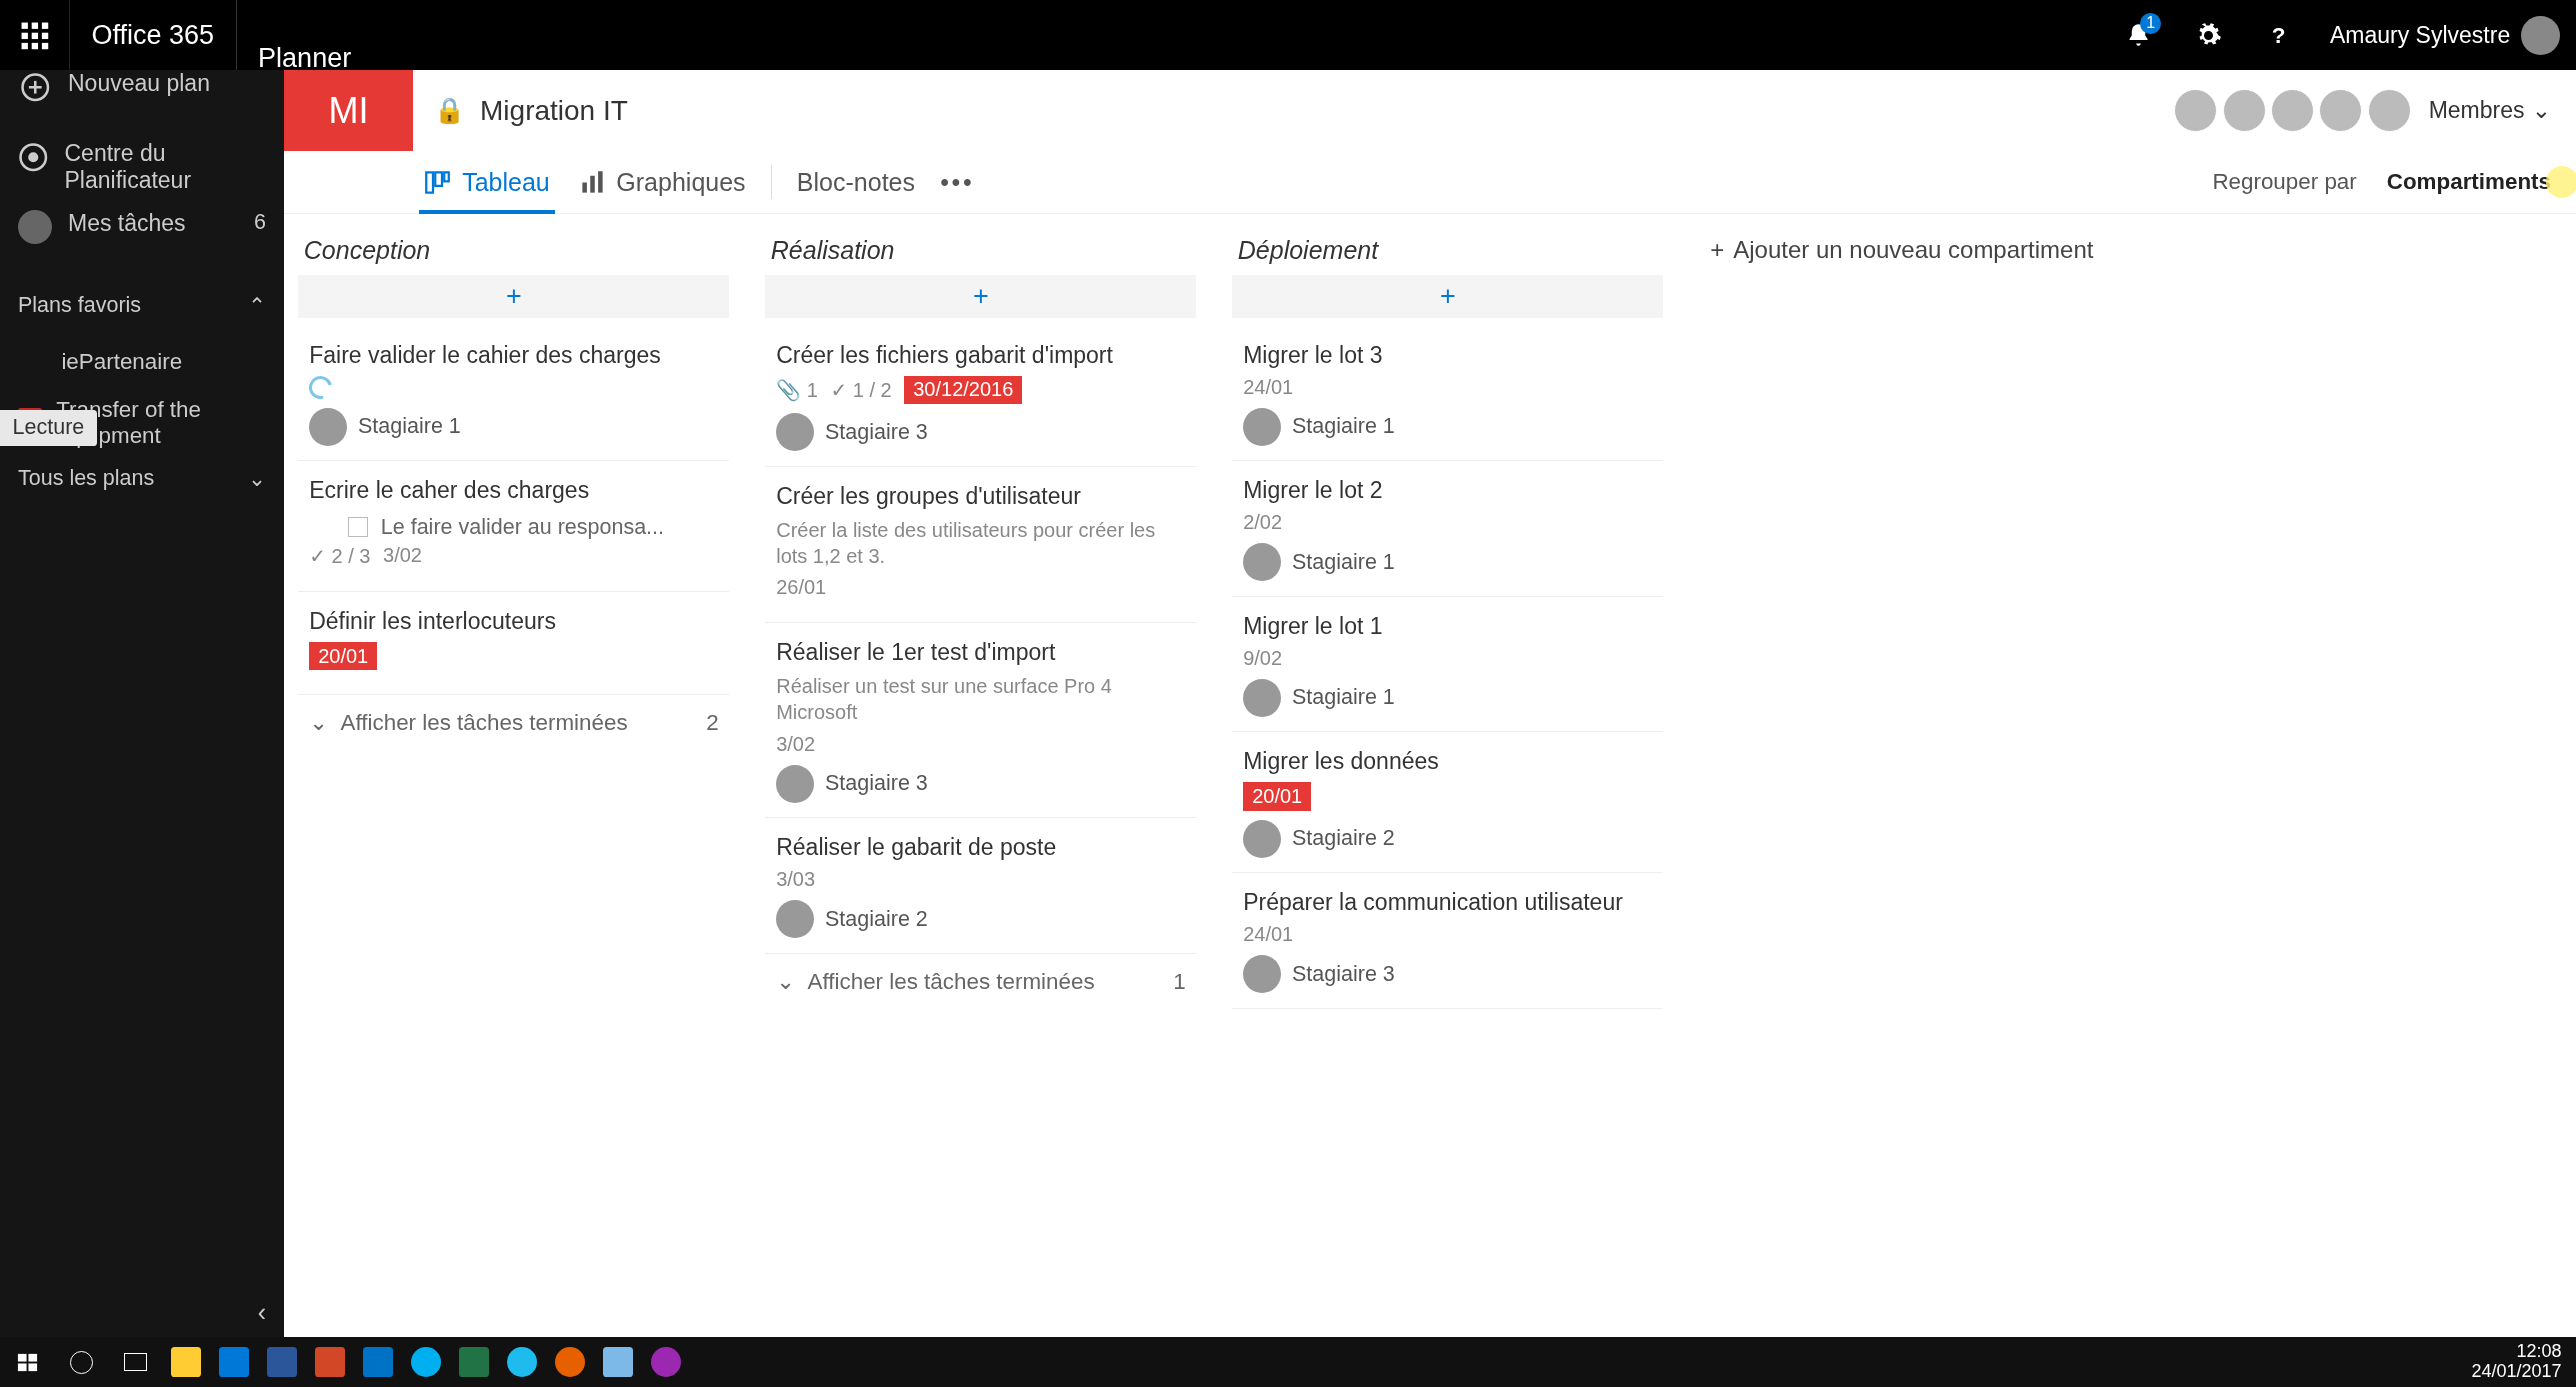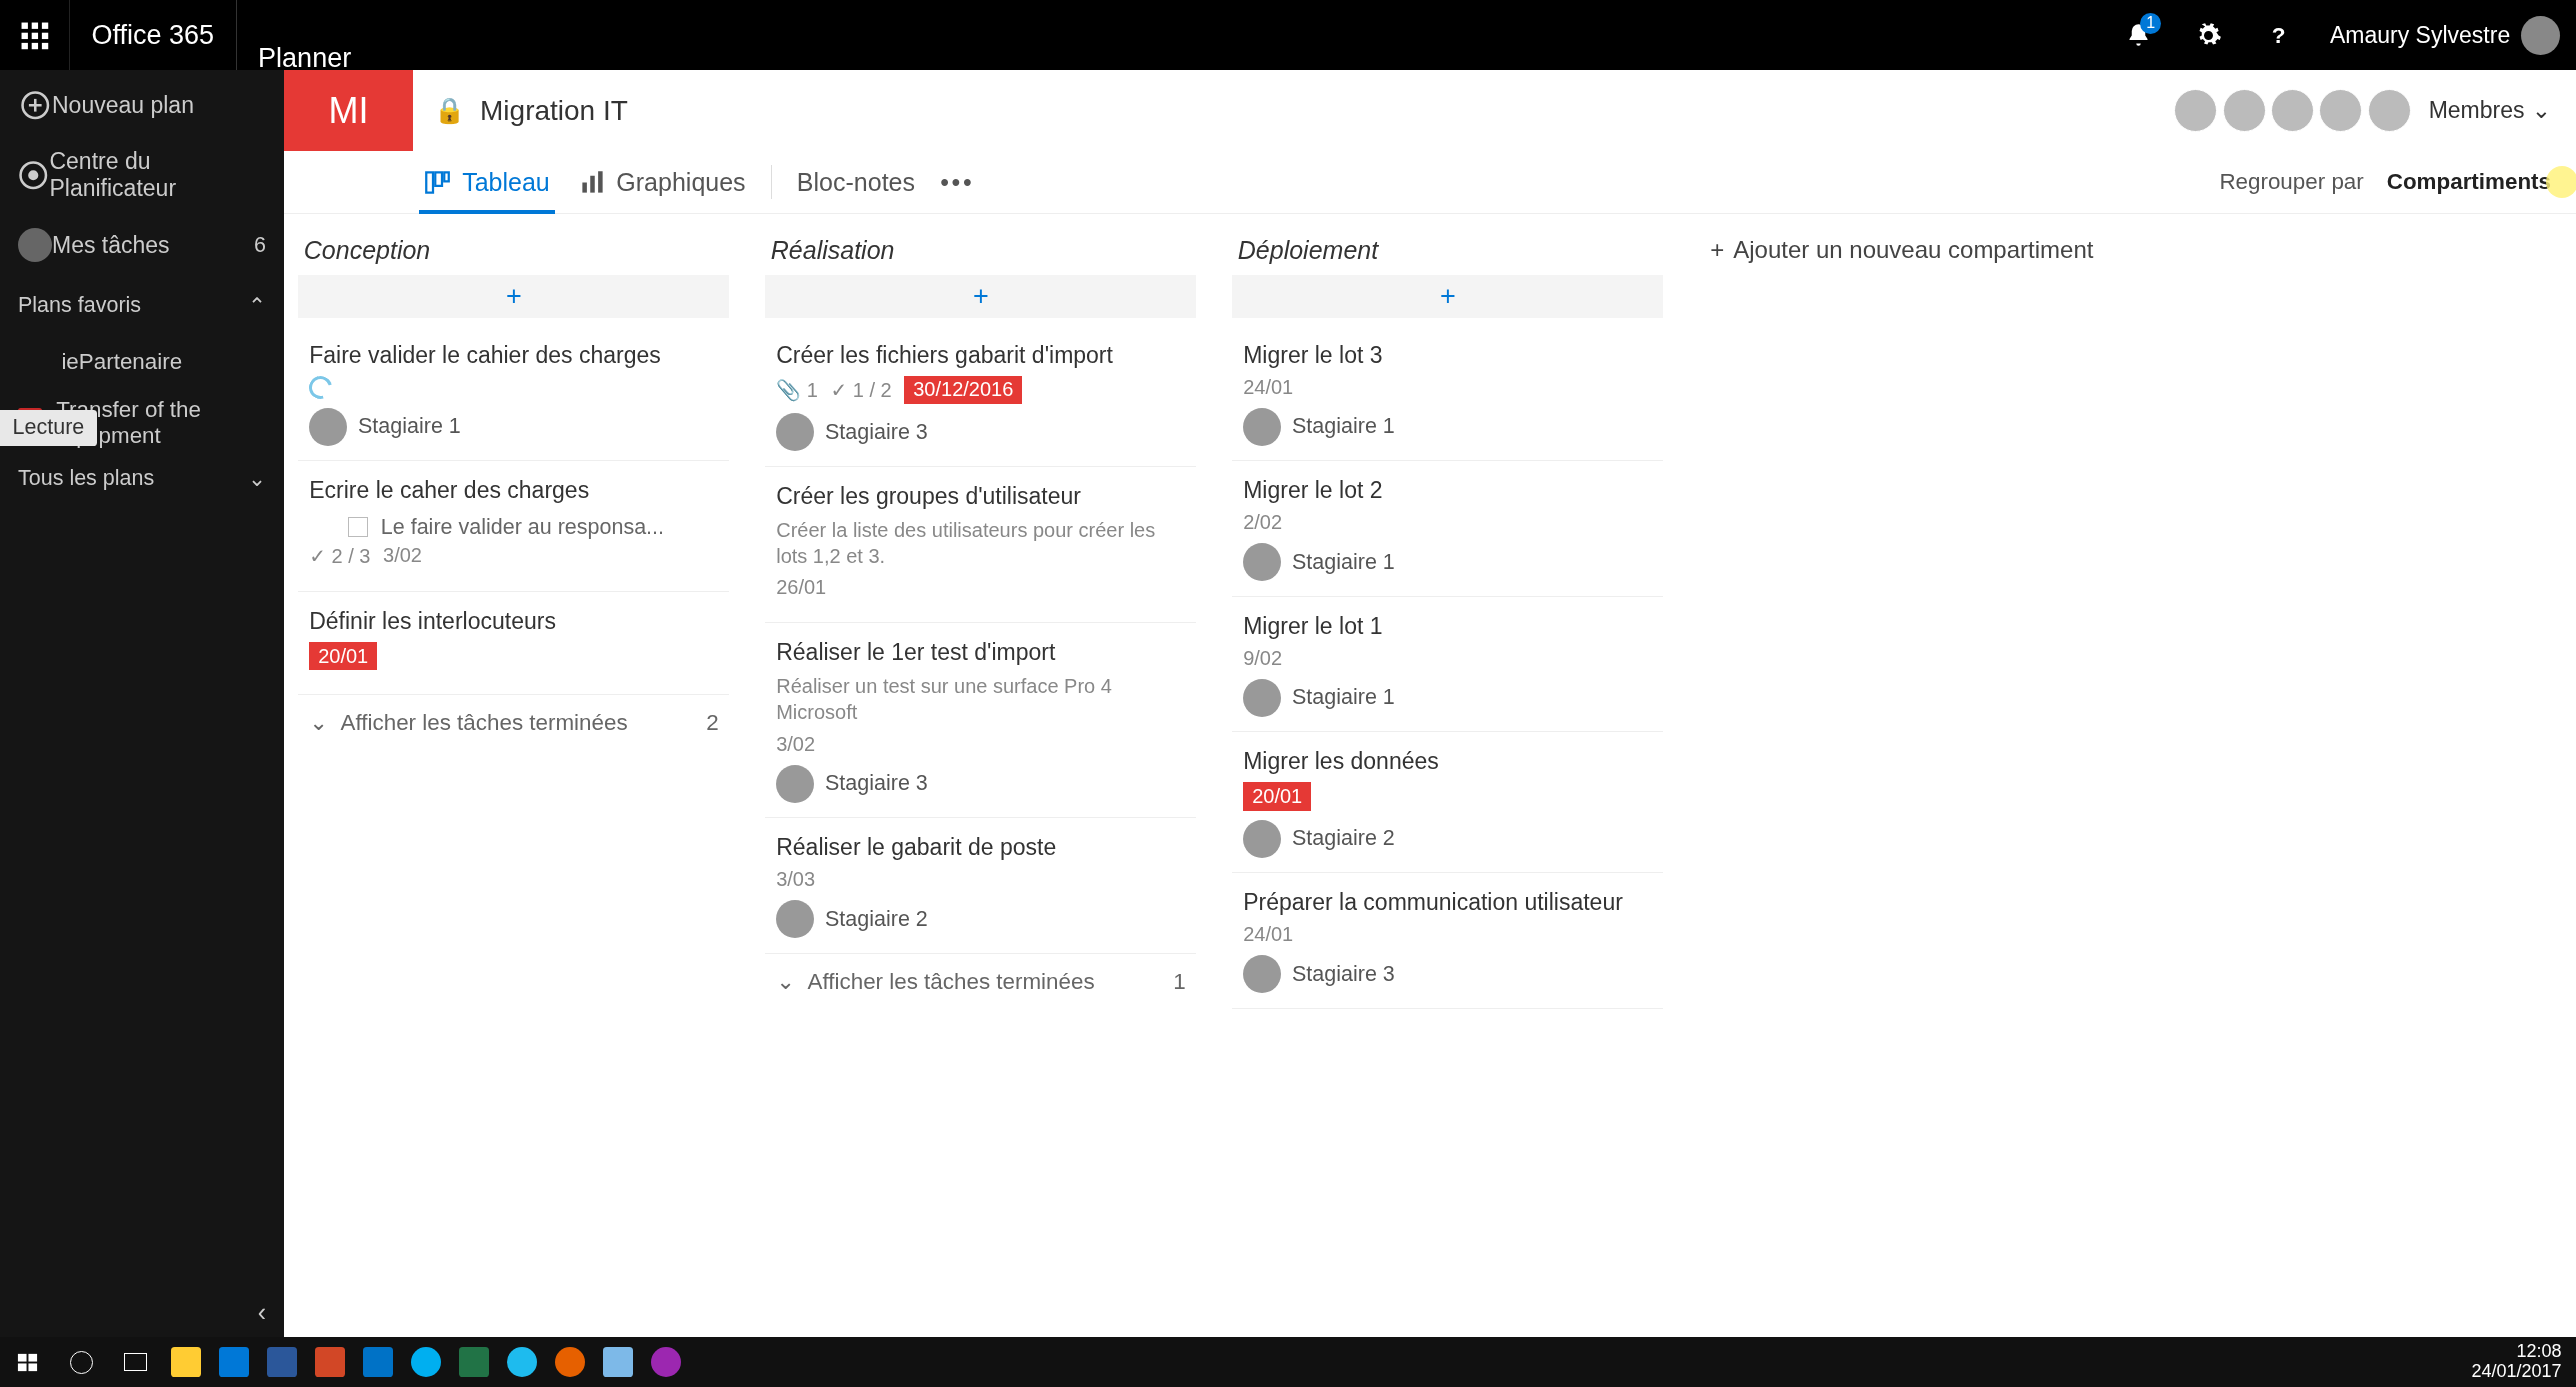--- a/index.html
+++ b/index.html
@@ -17,21 +17,21 @@
   .suitebar .tool svg { width:27px; height:27px; fill:#fff; }
   .suitebar .badge { position:absolute; top:12.6px; right:12.6px; background:#0078d7; color:#fff; font-size:16px; width:21.5px; height:21.5px; border-radius:50%; display:flex; align-items:center; justify-content:center; }
   .suitebar .user { padding: 0 16px; display:flex; align-items:center; gap:10.8px; font-size:23px; }
   .suitebar .user .av { width:39px; height:39px; border-radius:50%; background:#888; }
 
   
   .main { flex:1; display:flex; min-height:0; }
 
   
   .leftnav { width: 284px; background:#151515; color:#ccc; display:flex; flex-direction:column; position:relative; }
-  .leftnav .item { height: 70px; display:flex; align-items:center; padding:0 18px; font-size:23px; cursor:pointer; }
+  .leftnav .item { height: 70px; display:flex; gap:16px; padding:0 18px; font-size:23px; cursor:pointer; }
   .leftnav .item .icon { width:34px; height:34px; display:flex; align-items:center; justify-content:center; position:relative; }
   .leftnav .item .icon svg { width:30.5px; height:30.5px; stroke:#ccc; fill:none; stroke-width:2; }
   .leftnav .item .count { margin-left:auto; font-size:21.5px; color:#ccc; }
   .leftnav .section { padding: 12.6px 18px; font-size:21.5px; display:flex; align-items:center; }
   .leftnav .section .chev { margin-left:auto; }
   .leftnav .planrow { height:61px; display:flex; align-items:center; gap:14.4px; padding:0 18px; font-size:22.4px; }
   .leftnav .planrow .sq { width:29px; height:29px; background:#c62828; border-radius:2.7px; }
   .leftnav .collapse { margin-top:auto; height:50px; display:flex; align-items:center; justify-content:flex-end; padding:0 18px; font-size:25px; }
   .lecture-tag { position:absolute; left:0; top:340px; background:#e8e8e8; color:#333; padding:5.4px 12.6px; font-size:21.5px; border-radius:0 3.6px 3.6px 0; }
   .av-circ { width:34px; height:34px; border-radius:50%; background:#666; display:flex; align-items:center; justify-content:center; overflow:hidden; }
@@ -50,21 +50,21 @@
 
   
   .tabsrow { height:63px; display:flex; align-items:center; padding-left:126px; padding-right:25px; border-bottom:0.9px solid #eee; }
   .tabsrow .tab { display:flex; align-items:center; gap:10.8px; padding:0 14.4px; height:63px; font-size:25px; color:#555; cursor:pointer; position:relative; }
   .tabsrow .tab.active { color:#0078d7; }
   .tabsrow .tab.active::after { content:""; position:absolute; left:9px; right:9px; bottom:0; height:3.6px; background:#0078d7; }
   .tabsrow .tab svg { width:27px; height:27px; fill:currentColor; }
   .tabsrow .sep { width:0.9px; height:34px; background:#ddd; margin:0 10.8px; }
   .tabsrow .more { font-size:25px; color:#555; padding:0 10.8px; letter-spacing:2.7px; }
   .tabsrow .spacer { flex:1; }
-  .tabsrow .grp { font-size:22.4px; color:#555; margin-right:23px; }
+  .tabsrow .grp { font-size:22.4px; color:#555; margin-right:30px; }
   .tabsrow .grpval { font-size:22.4px; color:#222; font-weight:600; position:relative; }
   .tabsrow .grpval .hl { position:absolute; right:-27px; top:50%; transform:translateY(-50%); width:32px; height:32px; background:#fff176; border-radius:50%; opacity:.8; }
 
   
   .board { flex:1; overflow:auto; padding:14.4px 0 0 14.4px; display:flex; gap:36px; align-items:flex-start; }
   .bucket { width:431px; flex-shrink:0; }
   .bucket-title { font-size:25px; color:#333; padding:7.2px 5.4px 10.8px;font-style:italic; }
   .addbar { height:43px; background:#f4f4f4; display:flex; align-items:center; justify-content:center; color:#0078d7; font-size:27px; cursor:pointer; margin-bottom:7.2px; }
   .card { background:#fff; border-bottom:0.9px solid #eee; padding:16px 10.8px 14.4px; }
   .card .ctitle { font-size:23px; color:#333; margin-bottom:7.2px; }

